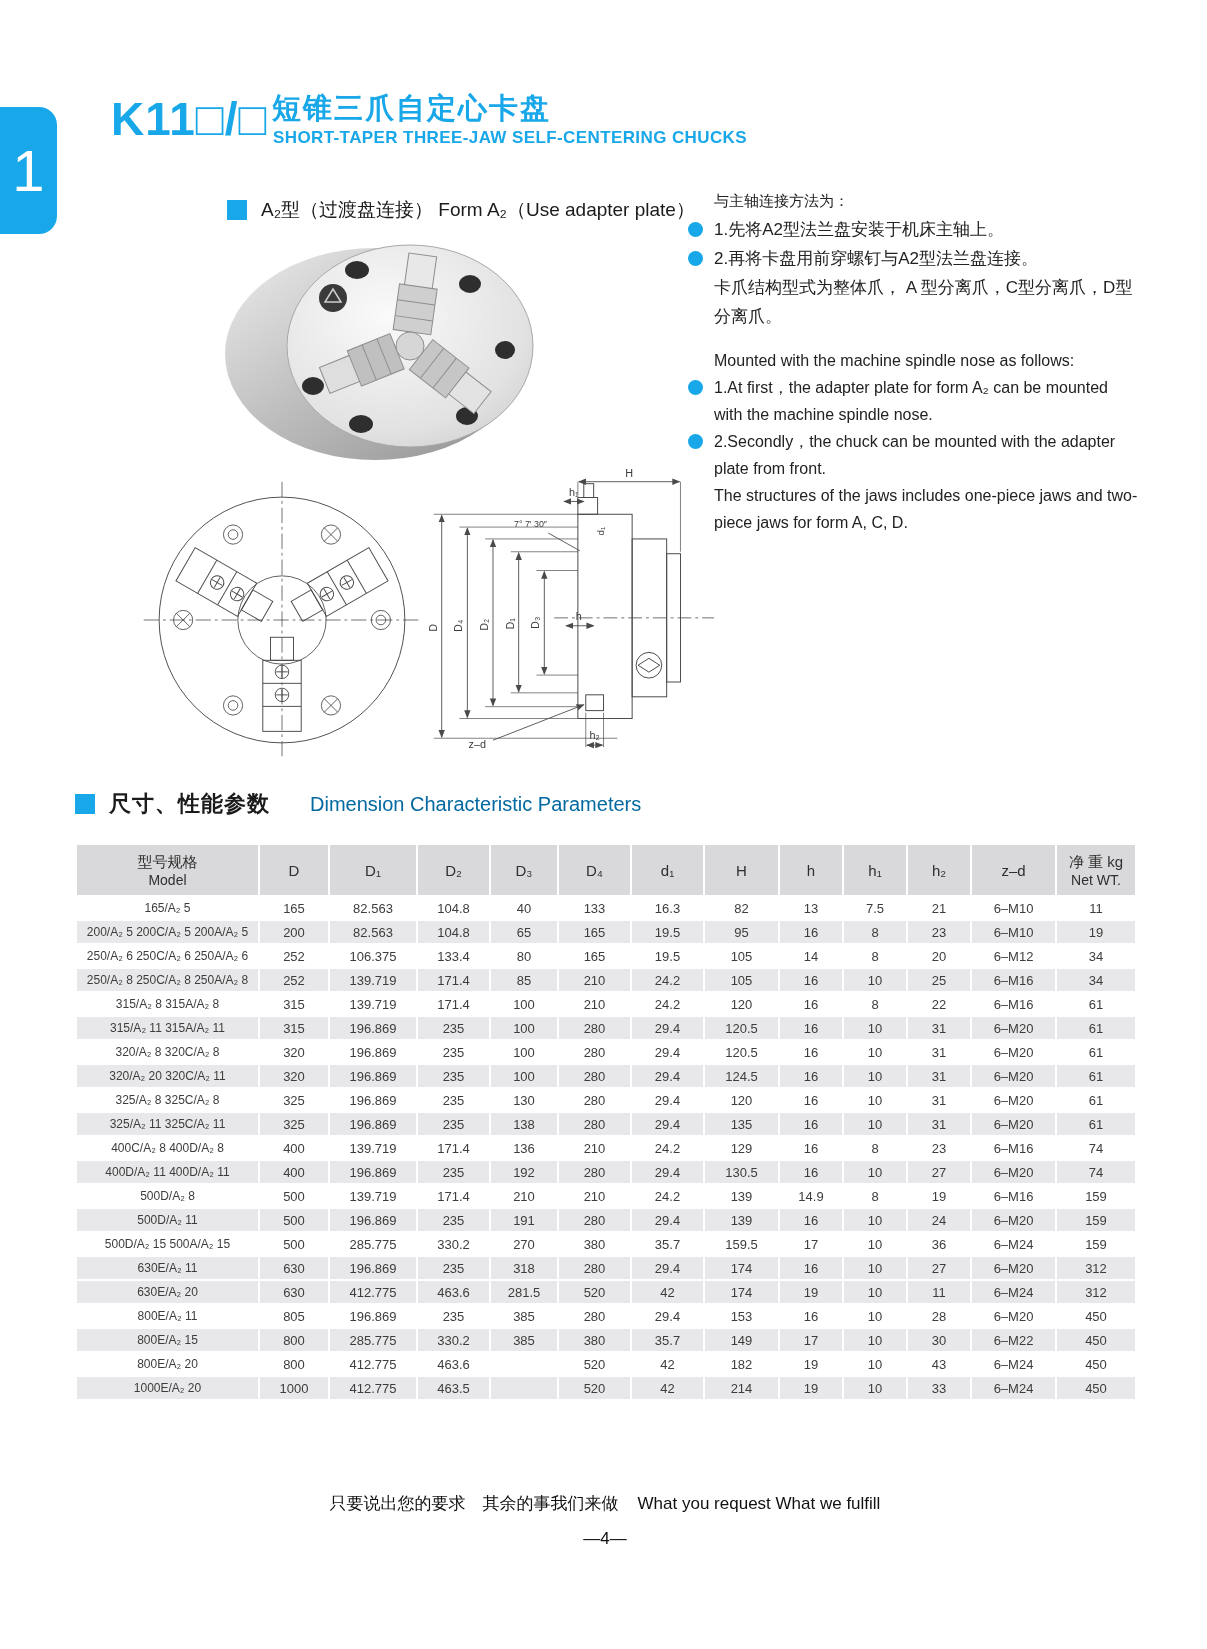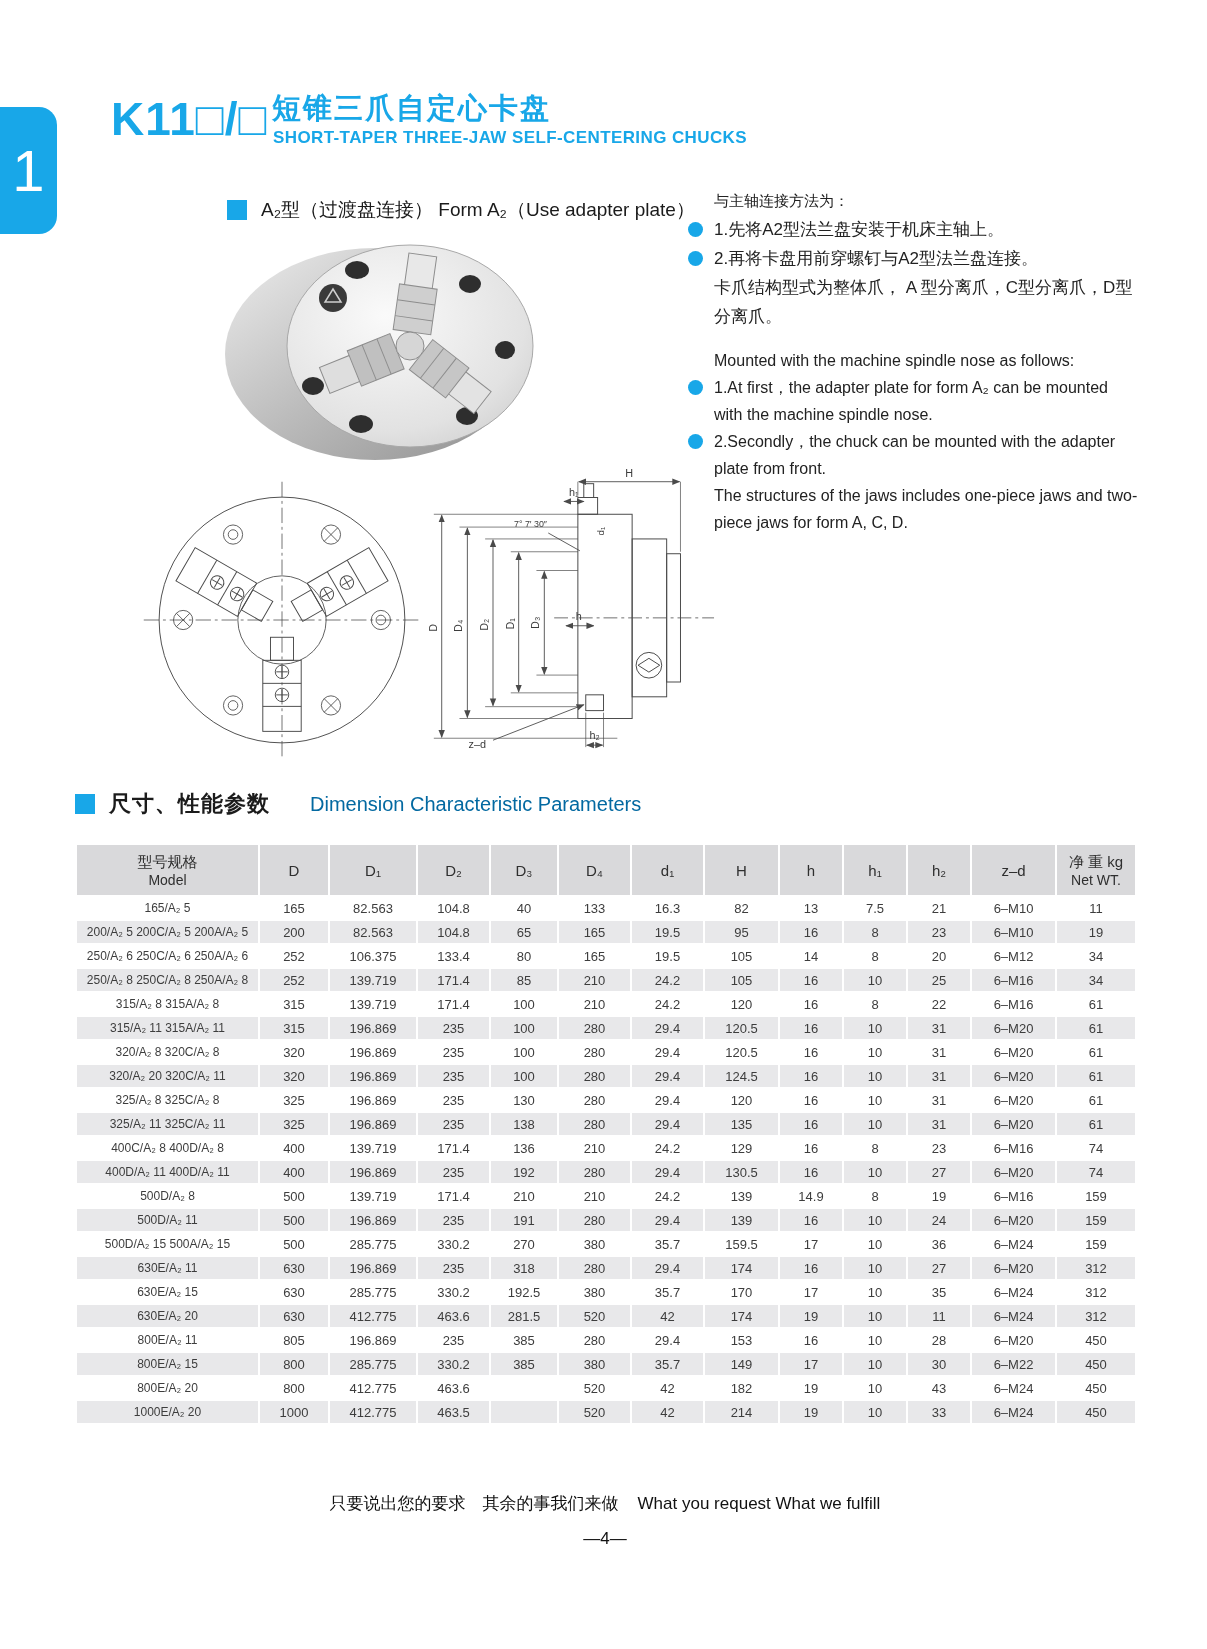--- a/index.html
+++ b/index.html
@@ -574,35 +574,20 @@
           <td>318</td>
           <td>280</td>
           <td>29.4</td>
           <td>174</td>
           <td>16</td>
           <td>10</td>
           <td>27</td>
           <td>6–M20</td>
           <td>312</td>
         </tr>
-        <tr>
-          <td class="model-col">630E/A₂ 15</td>
-          <td>630</td>
-          <td>285.775</td>
-          <td>330.2</td>
-          <td>192.5</td>
-          <td>380</td>
-          <td>35.7</td>
-          <td>170</td>
-          <td>17</td>
-          <td>10</td>
-          <td>35</td>
-          <td>6–M24</td>
-          <td>312</td>
-        </tr>
         <tr class="alt">
           <td class="model-col">630E/A₂ 20</td>
           <td>630</td>
           <td>412.775</td>
           <td>463.6</td>
           <td>281.5</td>
           <td>520</td>
           <td>42</td>
           <td>174</td>
           <td>19</td>

